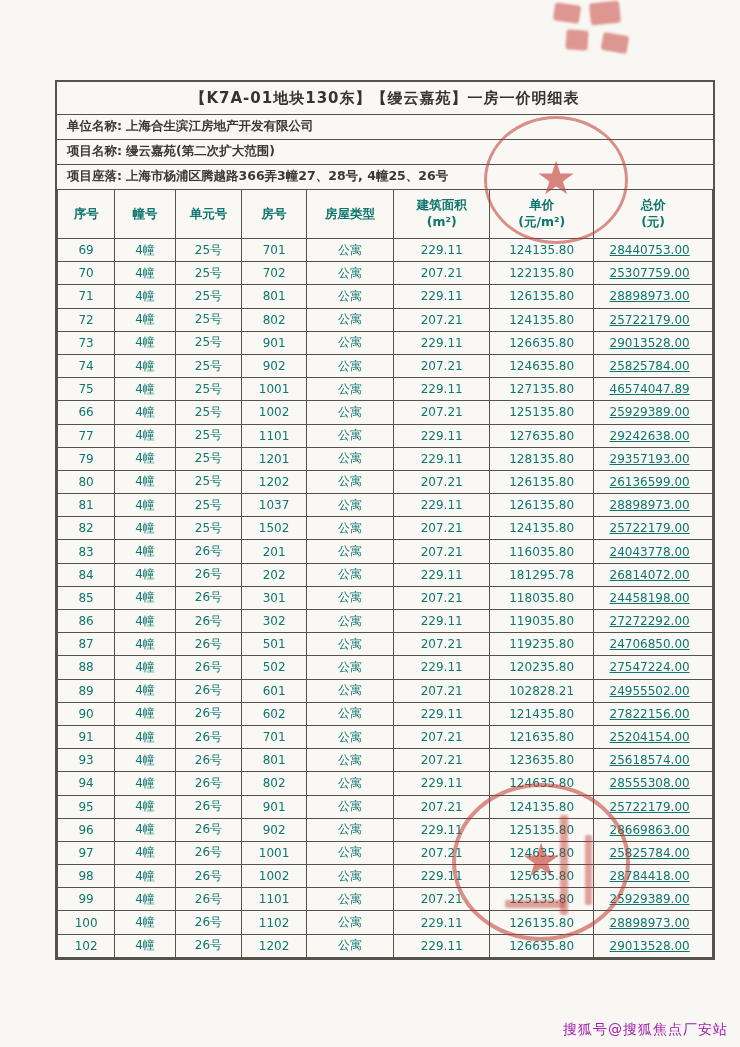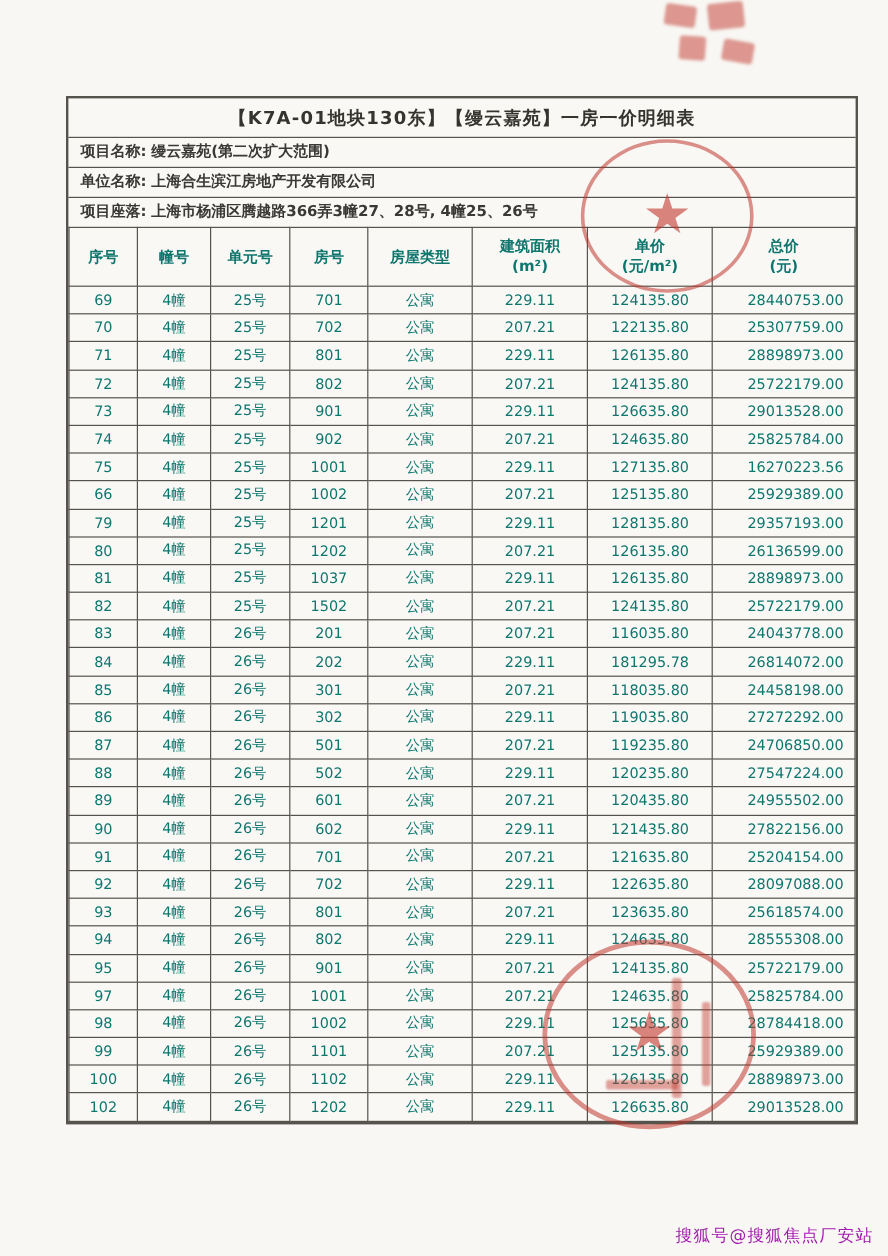--- a/index.html
+++ b/index.html
@@ -31,21 +31,21 @@
   }
   th,td{
     border:1px solid #55534b;text-align:center;vertical-align:middle;
     overflow:hidden;white-space:nowrap;
   }
   th{
     font-weight:bold;white-space:pre-line;height:44px;line-height:1.35;
     font-size:12.5px;padding:2px 1px;
   }
   td{height:16px;padding:2.6px 2px;}
-  td.col-total{text-align:right;padding-right:9px;}
+  td.col-total{text-align:center;padding-right:9px;text-decoration:underline;}
   
   .stamp{
     position:absolute;border-radius:50%;
     border:3px solid rgba(193,55,45,0.55);
     filter:blur(0.6px);pointer-events:none;
     display:flex;align-items:center;justify-content:center;
   }
   .stamp .star{
     color:rgba(193,55,45,0.6);font-size:46px;line-height:1;
     transform:translateY(-2px);
@@ -74,24 +74,24 @@
 </style>
 </head>
 <body>
 
 <div class="page">
 
   <div class="sheet">
     <div class="title">【K7A-01地块130东】【缦云嘉苑】一房一价明细表</div>
 
     <div class="info-row">
-      <span class="info-label">项目名称:</span><span>缦云嘉苑(第二次扩大范围)</span>
+      <span class="info-label">单位名称:</span><span>上海合生滨江房地产开发有限公司</span>
     </div>
     <div class="info-row">
-      <span class="info-label">单位名称:</span><span>上海合生滨江房地产开发有限公司</span>
+      <span class="info-label">项目名称:</span><span>缦云嘉苑(第二次扩大范围)</span>
     </div>
     <div class="info-row">
       <span class="info-label">项目座落:</span><span>上海市杨浦区腾越路366弄3幢27、28号, 4幢25、26号</span>
     </div>
 
     <table>
       <colgroup>
         <col style="width:55px">
           <col style="width:58px">
           <col style="width:64px">
@@ -178,33 +178,43 @@
             <td class="col-total">25825784.00</td>
           </tr>
           <tr>
             <td>75</td>
             <td>4幢</td>
             <td>25号</td>
             <td>1001</td>
             <td>公寓</td>
             <td>229.11</td>
             <td>127135.80</td>
-            <td class="col-total">16270223.56</td>
+            <td class="col-total">46574047.89</td>
           </tr>
           <tr>
             <td>66</td>
             <td>4幢</td>
             <td>25号</td>
             <td>1002</td>
             <td>公寓</td>
             <td>207.21</td>
             <td>125135.80</td>
             <td class="col-total">25929389.00</td>
           </tr>
           <tr>
+            <td>77</td>
+            <td>4幢</td>
+            <td>25号</td>
+            <td>1101</td>
+            <td>公寓</td>
+            <td>229.11</td>
+            <td>127635.80</td>
+            <td class="col-total">29242638.00</td>
+          </tr>
+          <tr>
             <td>79</td>
             <td>4幢</td>
             <td>25号</td>
             <td>1201</td>
             <td>公寓</td>
             <td>229.11</td>
             <td>128135.80</td>
             <td class="col-total">29357193.00</td>
           </tr>
           <tr>
@@ -297,21 +307,21 @@
             <td>120235.80</td>
             <td class="col-total">27547224.00</td>
           </tr>
           <tr>
             <td>89</td>
             <td>4幢</td>
             <td>26号</td>
             <td>601</td>
             <td>公寓</td>
             <td>207.21</td>
-            <td>120435.80</td>
+            <td>102828.21</td>
             <td class="col-total">24955502.00</td>
           </tr>
           <tr>
             <td>90</td>
             <td>4幢</td>
             <td>26号</td>
             <td>602</td>
             <td>公寓</td>
             <td>229.11</td>
             <td>121435.80</td>
@@ -321,30 +331,20 @@
             <td>91</td>
             <td>4幢</td>
             <td>26号</td>
             <td>701</td>
             <td>公寓</td>
             <td>207.21</td>
             <td>121635.80</td>
             <td class="col-total">25204154.00</td>
           </tr>
           <tr>
-            <td>92</td>
-            <td>4幢</td>
-            <td>26号</td>
-            <td>702</td>
-            <td>公寓</td>
-            <td>229.11</td>
-            <td>122635.80</td>
-            <td class="col-total">28097088.00</td>
-          </tr>
-          <tr>
             <td>93</td>
             <td>4幢</td>
             <td>26号</td>
             <td>801</td>
             <td>公寓</td>
             <td>207.21</td>
             <td>123635.80</td>
             <td class="col-total">25618574.00</td>
           </tr>
           <tr>
@@ -359,20 +359,30 @@
           </tr>
           <tr>
             <td>95</td>
             <td>4幢</td>
             <td>26号</td>
             <td>901</td>
             <td>公寓</td>
             <td>207.21</td>
             <td>124135.80</td>
             <td class="col-total">25722179.00</td>
+          </tr>
+          <tr>
+            <td>96</td>
+            <td>4幢</td>
+            <td>26号</td>
+            <td>902</td>
+            <td>公寓</td>
+            <td>229.11</td>
+            <td>125135.80</td>
+            <td class="col-total">28669863.00</td>
           </tr>
           <tr>
             <td>97</td>
             <td>4幢</td>
             <td>26号</td>
             <td>1001</td>
             <td>公寓</td>
             <td>207.21</td>
             <td>124635.80</td>
             <td class="col-total">25825784.00</td>

